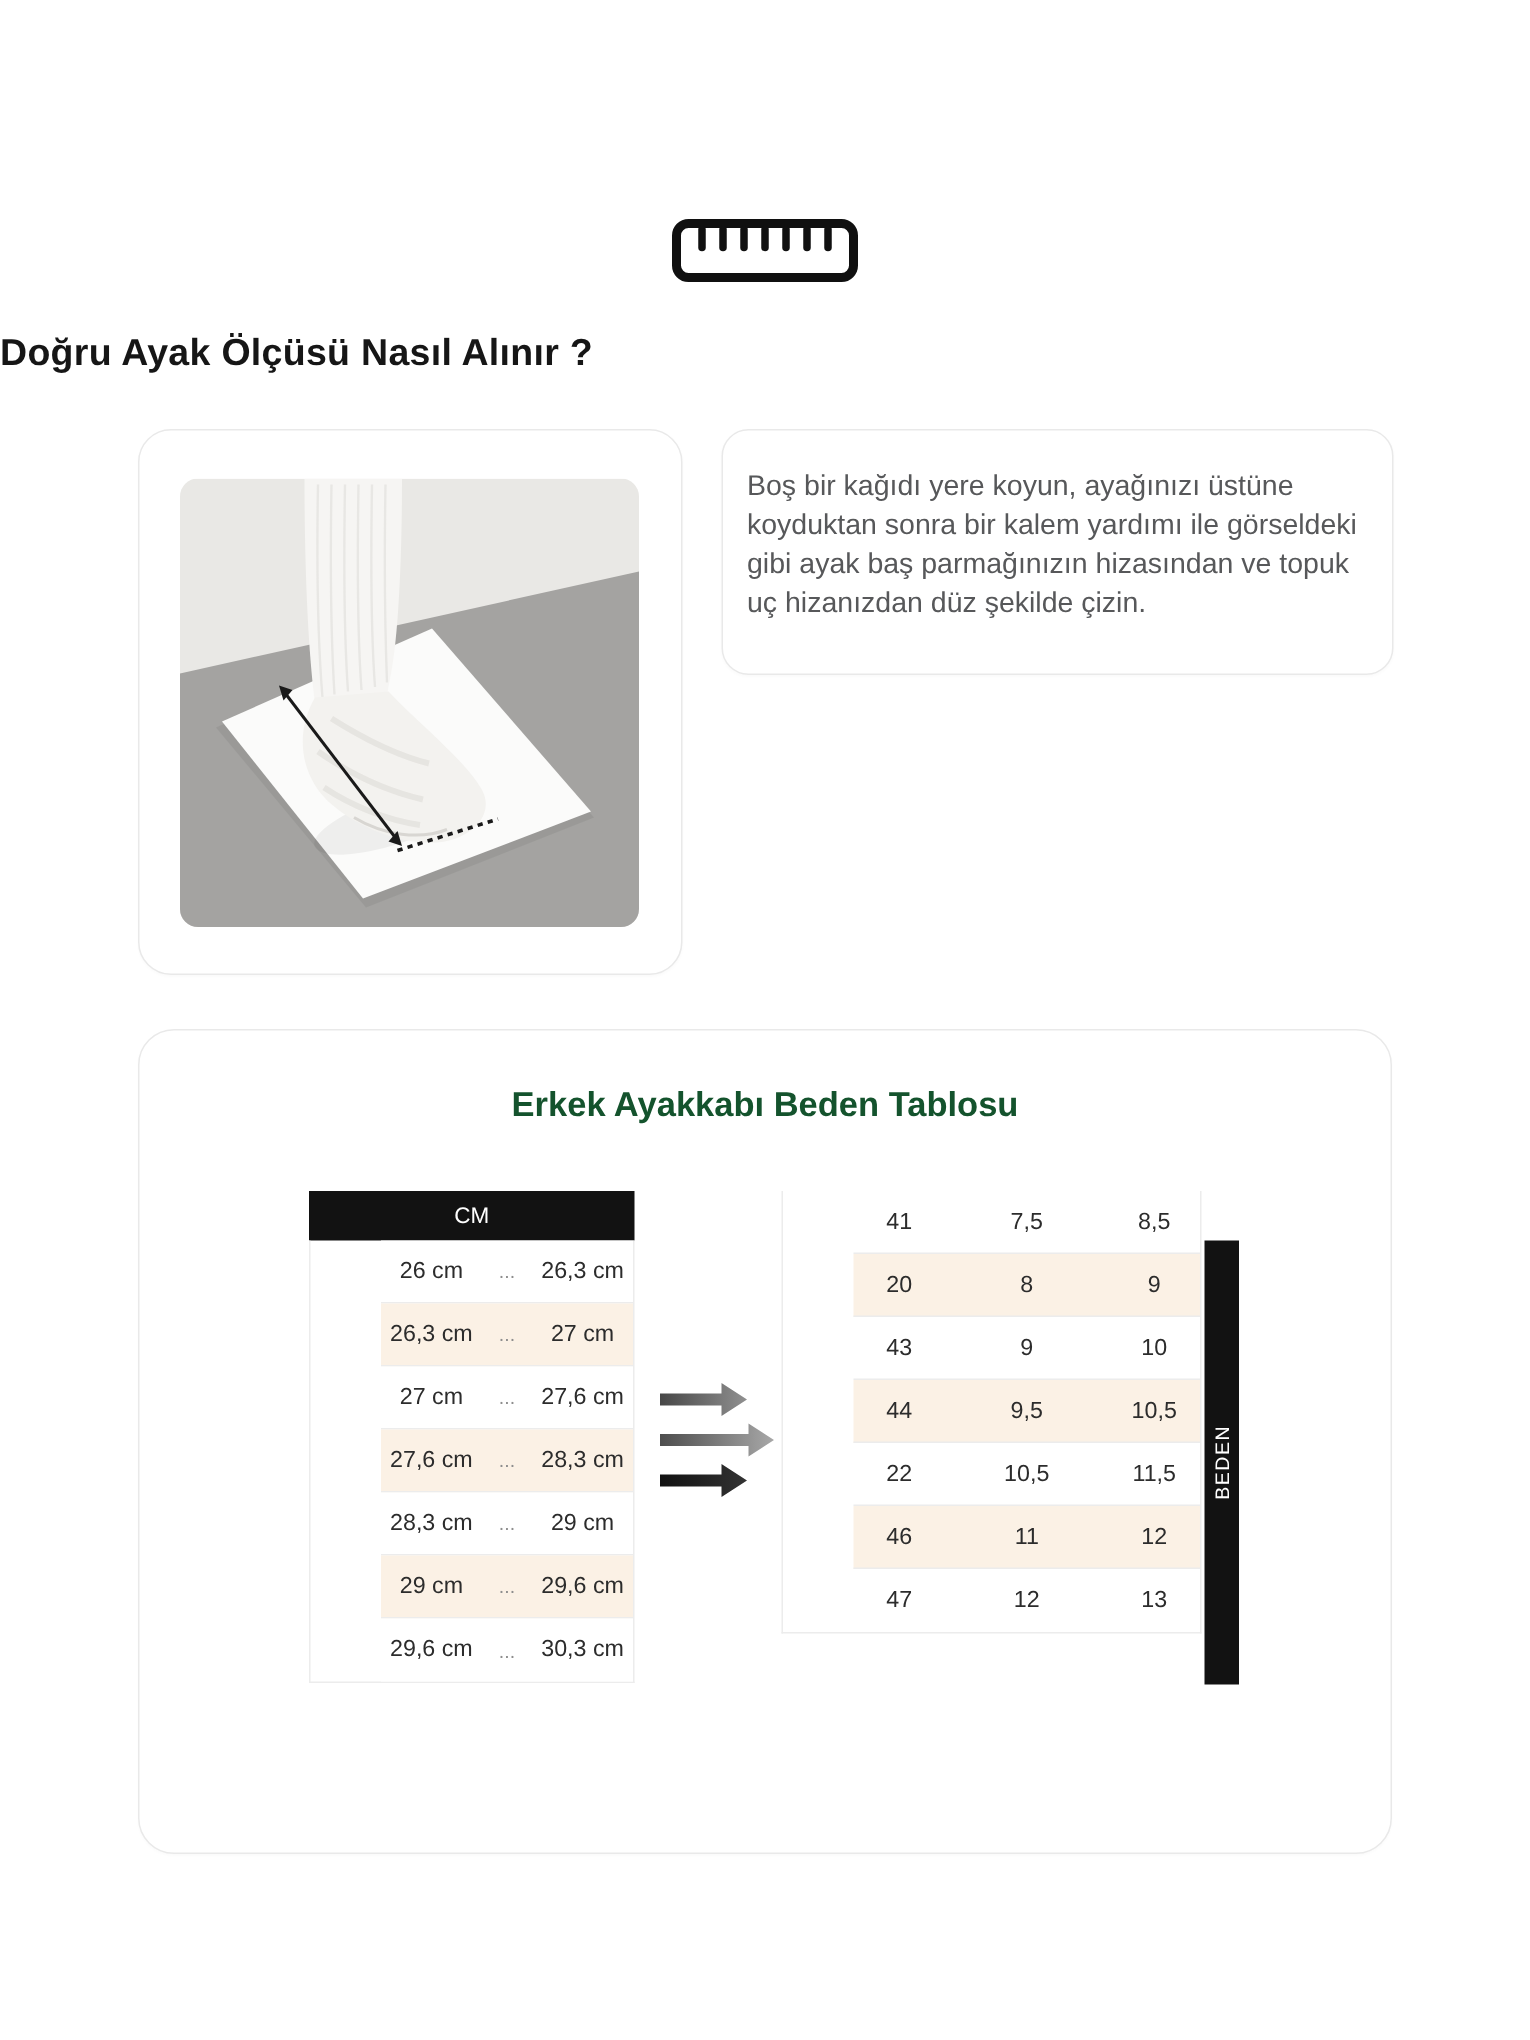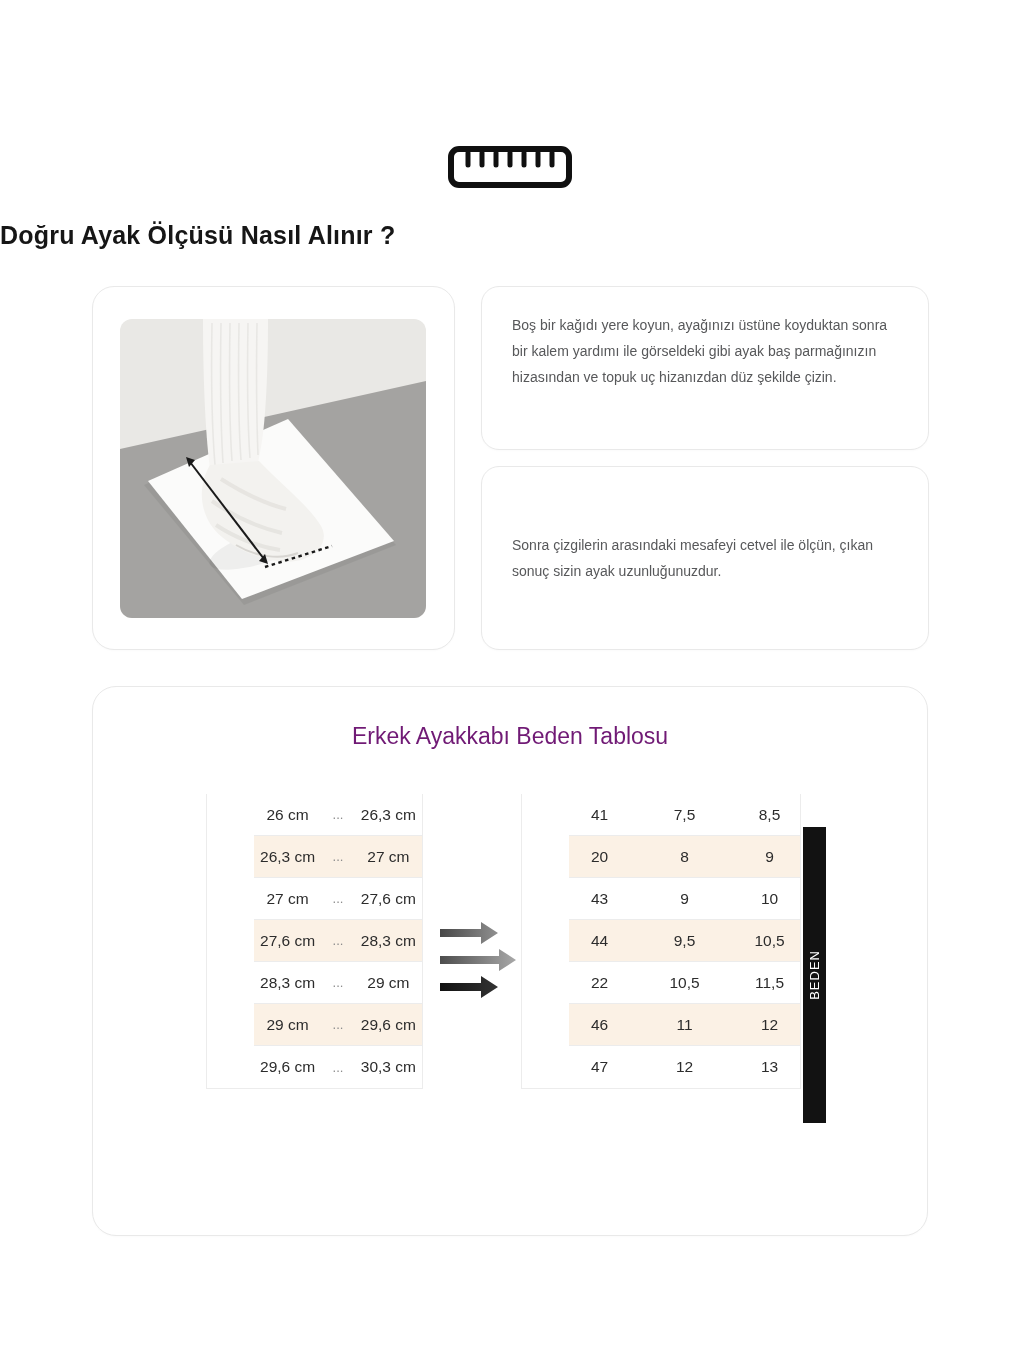--- a/index.html
+++ b/index.html
@@ -11,28 +11,28 @@
 
   
   .page-title { position:absolute; top:221px; left:0; width:100%; text-align:left;
     font-size:25px; font-weight:bold; color:#161616; letter-spacing:.2px; }
 
   
   .card { position:absolute; background:#fff; border:1.5px solid #e9e9e9; border-radius:22px;
     box-shadow:0 1px 2px rgba(0,0,0,.02); }
   .foot-card { left:92px; top:286px; width:363px; height:364px; }
   .photo { position:absolute; left:27px; top:32px; width:306px; height:299px; border-radius:12px; overflow:hidden; }
-  .tip-box { padding:25px 30px; color:#57585a; font-size:14px; line-height:26px; }
+  .tip-box { padding:25px 16px; color:#57585a; font-size:19px; line-height:26px; }
   .tip-1 { left:481px; top:286px; width:448px; height:164px; border-radius:18px; }
   .tip-2 { left:481px; top:466px; width:448px; height:184px; border-radius:18px; display:flex; align-items:center; }
 
   
   .size-card { left:92px; top:686px; width:836px; height:550px; border-radius:24px; }
   .size-title { position:absolute; top:36px; left:0; width:100%; text-align:center;
-    font-size:23px; font-weight:normal; color:#701a75; }
+    font-size:23px; font-weight:bold; color:#14532d; }
 
   .tbl { position:absolute; top:107px; font-size:15.5px; color:#2c2c2c; }
   .tbl-head { height:33px; background:#121212; color:#ffffff; display:grid; align-items:center;
     font-size:15px; }
   .tbl-body { border:1px solid #ececec; border-top:none;padding-left:47px; }
   .trow { height:42px; display:grid; align-items:center; background:#ffffff; border-bottom:1px solid #ececec; }
   .trow:last-child { border-bottom:none; }
   .trow:nth-child(even) { background:#fbf1e5; }
 
   .cm-tbl { left:113px; width:217px; }
@@ -115,28 +115,26 @@
         <polygon points="148,245 139,242 145,235" fill="#1a1a1a"></polygon>
 
         <line x1="145" y1="248" x2="212" y2="227" stroke="#1a1a1a" stroke-width="2.4" stroke-dasharray="3.5 3.5"></line>
       </svg>
     </div>
   </div>
 
   <div class="card tip-box tip-1">
     <p>Boş bir kağıdı yere koyun, ayağınızı üstüne koyduktan sonra bir kalem yardımı ile görseldeki gibi ayak baş parmağınızın hizasından ve topuk uç hizanızdan düz şekilde çizin.</p>
   </div>
-  <div class="card tip-box tip-2">
-    <p>Sonra çizgilerin arasındaki mesafeyi cetvel ile ölçün, çıkan sonuç sizin ayak uzunluğunuzdur.</p>
-  </div>
 
   <div class="card size-card">
     <h2 class="size-title">Erkek Ayakkabı Beden Tablosu</h2>
 
     <div class="tbl cm-tbl">
+      <div class="tbl-head">CM</div>
       <div class="tbl-body">
         <div class="trow">
           <span>26 cm</span>
           <span class="dots">...</span>
           <span>26,3 cm</span>
         </div>
         <div class="trow">
           <span>26,3 cm</span>
           <span class="dots">...</span>
           <span>27 cm</span>

